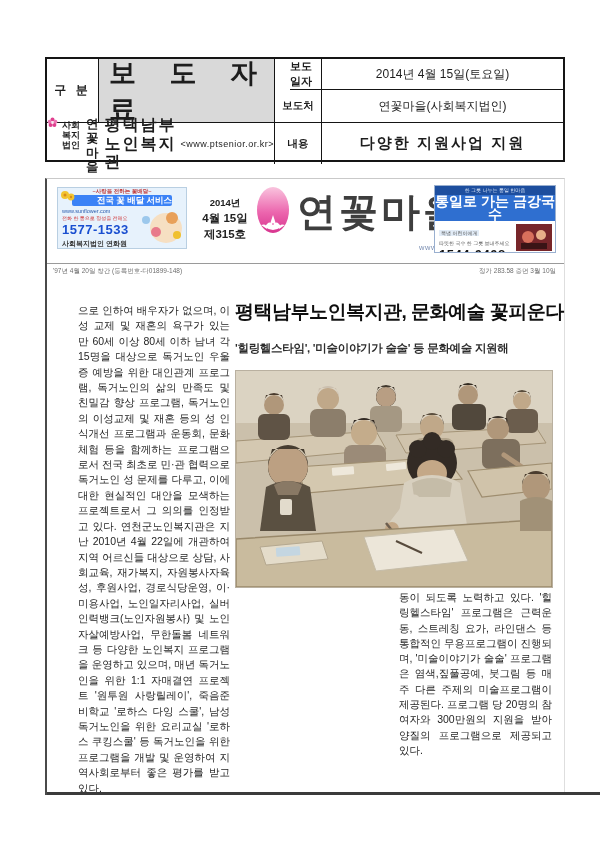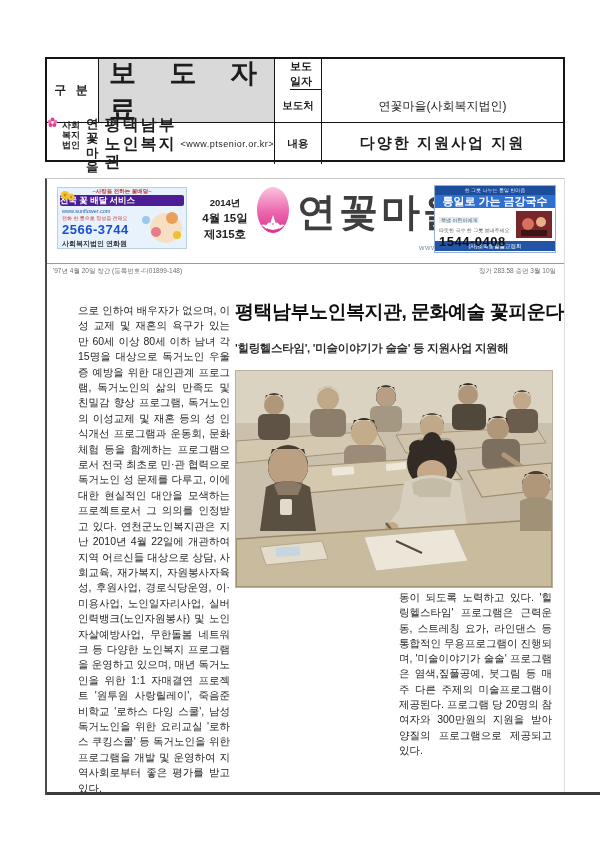--- a/index.html
+++ b/index.html
@@ -36,33 +36,33 @@
   .issue div{line-height:1.45;}
   .issue .y{font-size:9.5px;} .issue .d{font-size:11.5px;} .issue .n{font-size:11.5px;}
   .mlogo{position:absolute;left:208px;top:6px;width:232px;display:flex;align-items:center;gap:6px;}
   .mlogo-text{font-size:39px;font-weight:bold;color:#3e3e3e;letter-spacing:3px;white-space:nowrap;}
   .mlogo-url{position:absolute;left:208px;top:64px;width:228px;text-align:right;font-size:7.5px;color:#7b8fb3;letter-spacing:.5px;}
 
   
   .adL{position:absolute;left:10px;top:8px;width:130px;height:62px;background:#e7f2fc;border:1px solid #b9cfe2;
        box-sizing:border-box;overflow:hidden;font-weight:bold;}
   .adL .tiny{font-size:5.5px;color:#c04040;text-align:center;line-height:7px;}
-  .adL .bar{background:#4c1d95;color:#fff;font-size:8.5px;text-align:left;line-height:11px;margin:0 2px;border-radius:2px;}
+  .adL .bar{background:#3b82f6;color:#fff;font-size:8.5px;text-align:right;line-height:11px;margin:0 14px;border-radius:2px;}
   .adL .url{font-size:5.5px;color:#2b5cae;margin:2px 0 0 4px;font-weight:normal;}
   .adL .tag{font-size:5px;color:#d03030;margin:1px 0 0 4px;font-weight:normal;}
   .adL .phone{font-size:13px;color:#1a4fd0;margin:1px 0 0 4px;letter-spacing:.5px;}
   .adL .foot{font-size:7px;color:#333;margin:2px 0 0 4px;}
   .adL .flower{position:absolute;left:2px;top:2px;}
   .adL .illus{position:absolute;right:2px;top:14px;width:52px;height:44px;}
 
   
   .adR{position:absolute;right:8px;top:6px;width:122px;height:68px;background:#fff;border:1px solid #9ab0d0;
        box-sizing:border-box;overflow:hidden;}
   .adR .strip{background:#1d4e9e;color:#dce8fa;font-size:5px;text-align:center;line-height:9px;}
-  .adR .bar{background:#2f6fd0;color:#fff;font-size:11px;font-weight:bold;text-align:center;line-height:13px;}
+  .adR .bar{background:#2f6fd0;color:#fff;font-size:14px;font-weight:bold;text-align:center;line-height:13px;}
   .adR .body{position:relative;height:33px;}
   .adR .s1{font-size:5px;color:#555;margin:2px 0 0 4px;background:#e2ecf7;display:inline-block;padding:0 2px;}
   .adR .s2{font-size:5px;color:#555;margin:1px 0 0 4px;}
   .adR .phone{font-size:13px;font-weight:bold;color:#111;margin:1px 0 0 4px;letter-spacing:.5px;}
   .adR .thumb{position:absolute;right:3px;top:3px;width:36px;height:27px;background:#7e2a2a;overflow:hidden;}
   .adR .foot{background:#2255a8;color:#fff;font-size:5.5px;text-align:center;line-height:10px;}
 
   .imprint{position:absolute;left:0;top:84px;width:100%;box-sizing:border-box;border-top:1px solid #9a9a9a;
            display:flex;justify-content:space-between;padding:3px 8px 0 6px;font-size:6.5px;color:#6f6f6f;}
 
@@ -83,20 +83,21 @@
 </style>
 </head>
 <body>
 
 <div class="page">
 
   <div class="hdr">
     <div class="cell doctype">보 도 자 료</div>
     <div class="cell cat">구 분</div>
     <div class="cell lbl1">보도일자</div>
+    <div class="cell val1">2014년 4월 15일(토요일)</div>
     <div class="cell lbl2">보도처</div>
     <div class="cell val2">연꽃마을(사회복지법인)</div>
     <div class="cell orgcell">
       <div class="orgline1">
         <span>
           <svg width="11" height="11" viewBox="0 0 11 11">
             <circle cx="5.5" cy="2.6" r="2" fill="#e0408f"></circle>
             <circle cx="2.6" cy="4.8" r="2" fill="#ea74b2"></circle>
             <circle cx="8.4" cy="4.8" r="2" fill="#ea74b2"></circle>
             <circle cx="3.6" cy="8" r="2" fill="#e0408f"></circle>
@@ -116,21 +117,21 @@
 
   <div class="clip">
 
     <div class="masthead">
 
       <div class="adL">
         <div class="tiny">~사랑을 전하는 꽃배달~</div>
         <div class="bar">전국 꽃 배달 서비스</div>
         <div class="url">www.sunflower.com</div>
         <div class="tag">전화 한 통으로 정성을 전해요</div>
-        <div class="phone">2566-3744</div>
+        <div class="phone">1577-1533</div>
         <div class="foot">사회복지법인 연화원</div>
         <div class="flower">
           <svg width="16" height="14" viewBox="0 0 16 14">
             <circle cx="5" cy="5" r="4" fill="#f2c430"></circle>
               <circle cx="11" cy="7" r="3.4" fill="#f2c430"></circle>
             <circle cx="5" cy="5" r="1.5" fill="#d98a1c"></circle>
               <circle cx="11" cy="7" r="1.2" fill="#d98a1c"></circle>
           </svg>
         </div>
         <div class="illus">
@@ -192,21 +193,21 @@
     </div>
 
     <div class="imprint">
       <span>'97년 4월 20일 창간 (등록번호-다01899-148)</span>
       <span>정가 283.58 증면 3월 10일</span>
     </div>
 
     <div class="art">
       <div class="colL">으로 인하여 배우자가 없으며, 이성 교제 및 재혼의 욕구가 있는 만 60세 이상 80세 이하 남녀 각 15명을 대상으로 독거노인 우울증 예방을 위한 대인관계 프로그램, 독거노인의 삶의 만족도 및 친밀감 향상 프로그램, 독거노인의 이성교제 및 재혼 등의 성 인식개선 프로그램과 운동회, 문화체험 등을 함께하는 프로그램으로서 전국 최초로 민·관 협력으로 독거노인 성 문제를 다루고, 이에 대한 현실적인 대안을 모색하는 프로젝트로서 그 의의를 인정받고 있다. 연천군노인복지관은 지난 2010년 4월 22일에 개관하여 지역 어르신들 대상으로 상담, 사회교육, 재가복지, 자원봉사자육성, 후원사업, 경로식당운영, 이·미용사업, 노인일자리사업, 실버인력뱅크(노인자원봉사) 및 노인자살예방사업, 무한돌봄 네트워크 등 다양한 노인복지 프로그램을 운영하고 있으며, 매년 독거노인을 위한 1:1 자매결연 프로젝트 '원투원 사랑릴레이', 죽음준비학교 '로하스 다잉 스쿨', 남성 독거노인을 위한 요리교실 '로하스 쿠킹스쿨' 등 독거노인을 위한 프로그램을 개발 및 운영하여 지역사회로부터 좋은 평가를 받고 있다.</div>
       <div class="headline">평택남부노인복지관, 문화예술 꽃피운다</div>
-      <div class="subhead">'힐링헬스타임', '미술이야기가 술술' 등 지원사업 지원해</div>
+      <div class="subhead">'힐링헬스타임', '미술이야기가 술술' 등 문화예술 지원해</div>
 
       <div class="photo">
         <svg width="316" height="216" viewBox="0 0 316 216">
           <rect width="316" height="216" fill="#cfc4af"></rect>
           <rect width="316" height="52" fill="#e0d8c8"></rect>
 
           <polygon points="0,70 140,60 150,78 0,92" fill="#d8cdb6" stroke="#a59578" stroke-width="1"></polygon>
           <polygon points="160,64 300,56 310,72 170,82" fill="#d4c8b0" stroke="#a59578" stroke-width="1"></polygon>
 
           <g>

